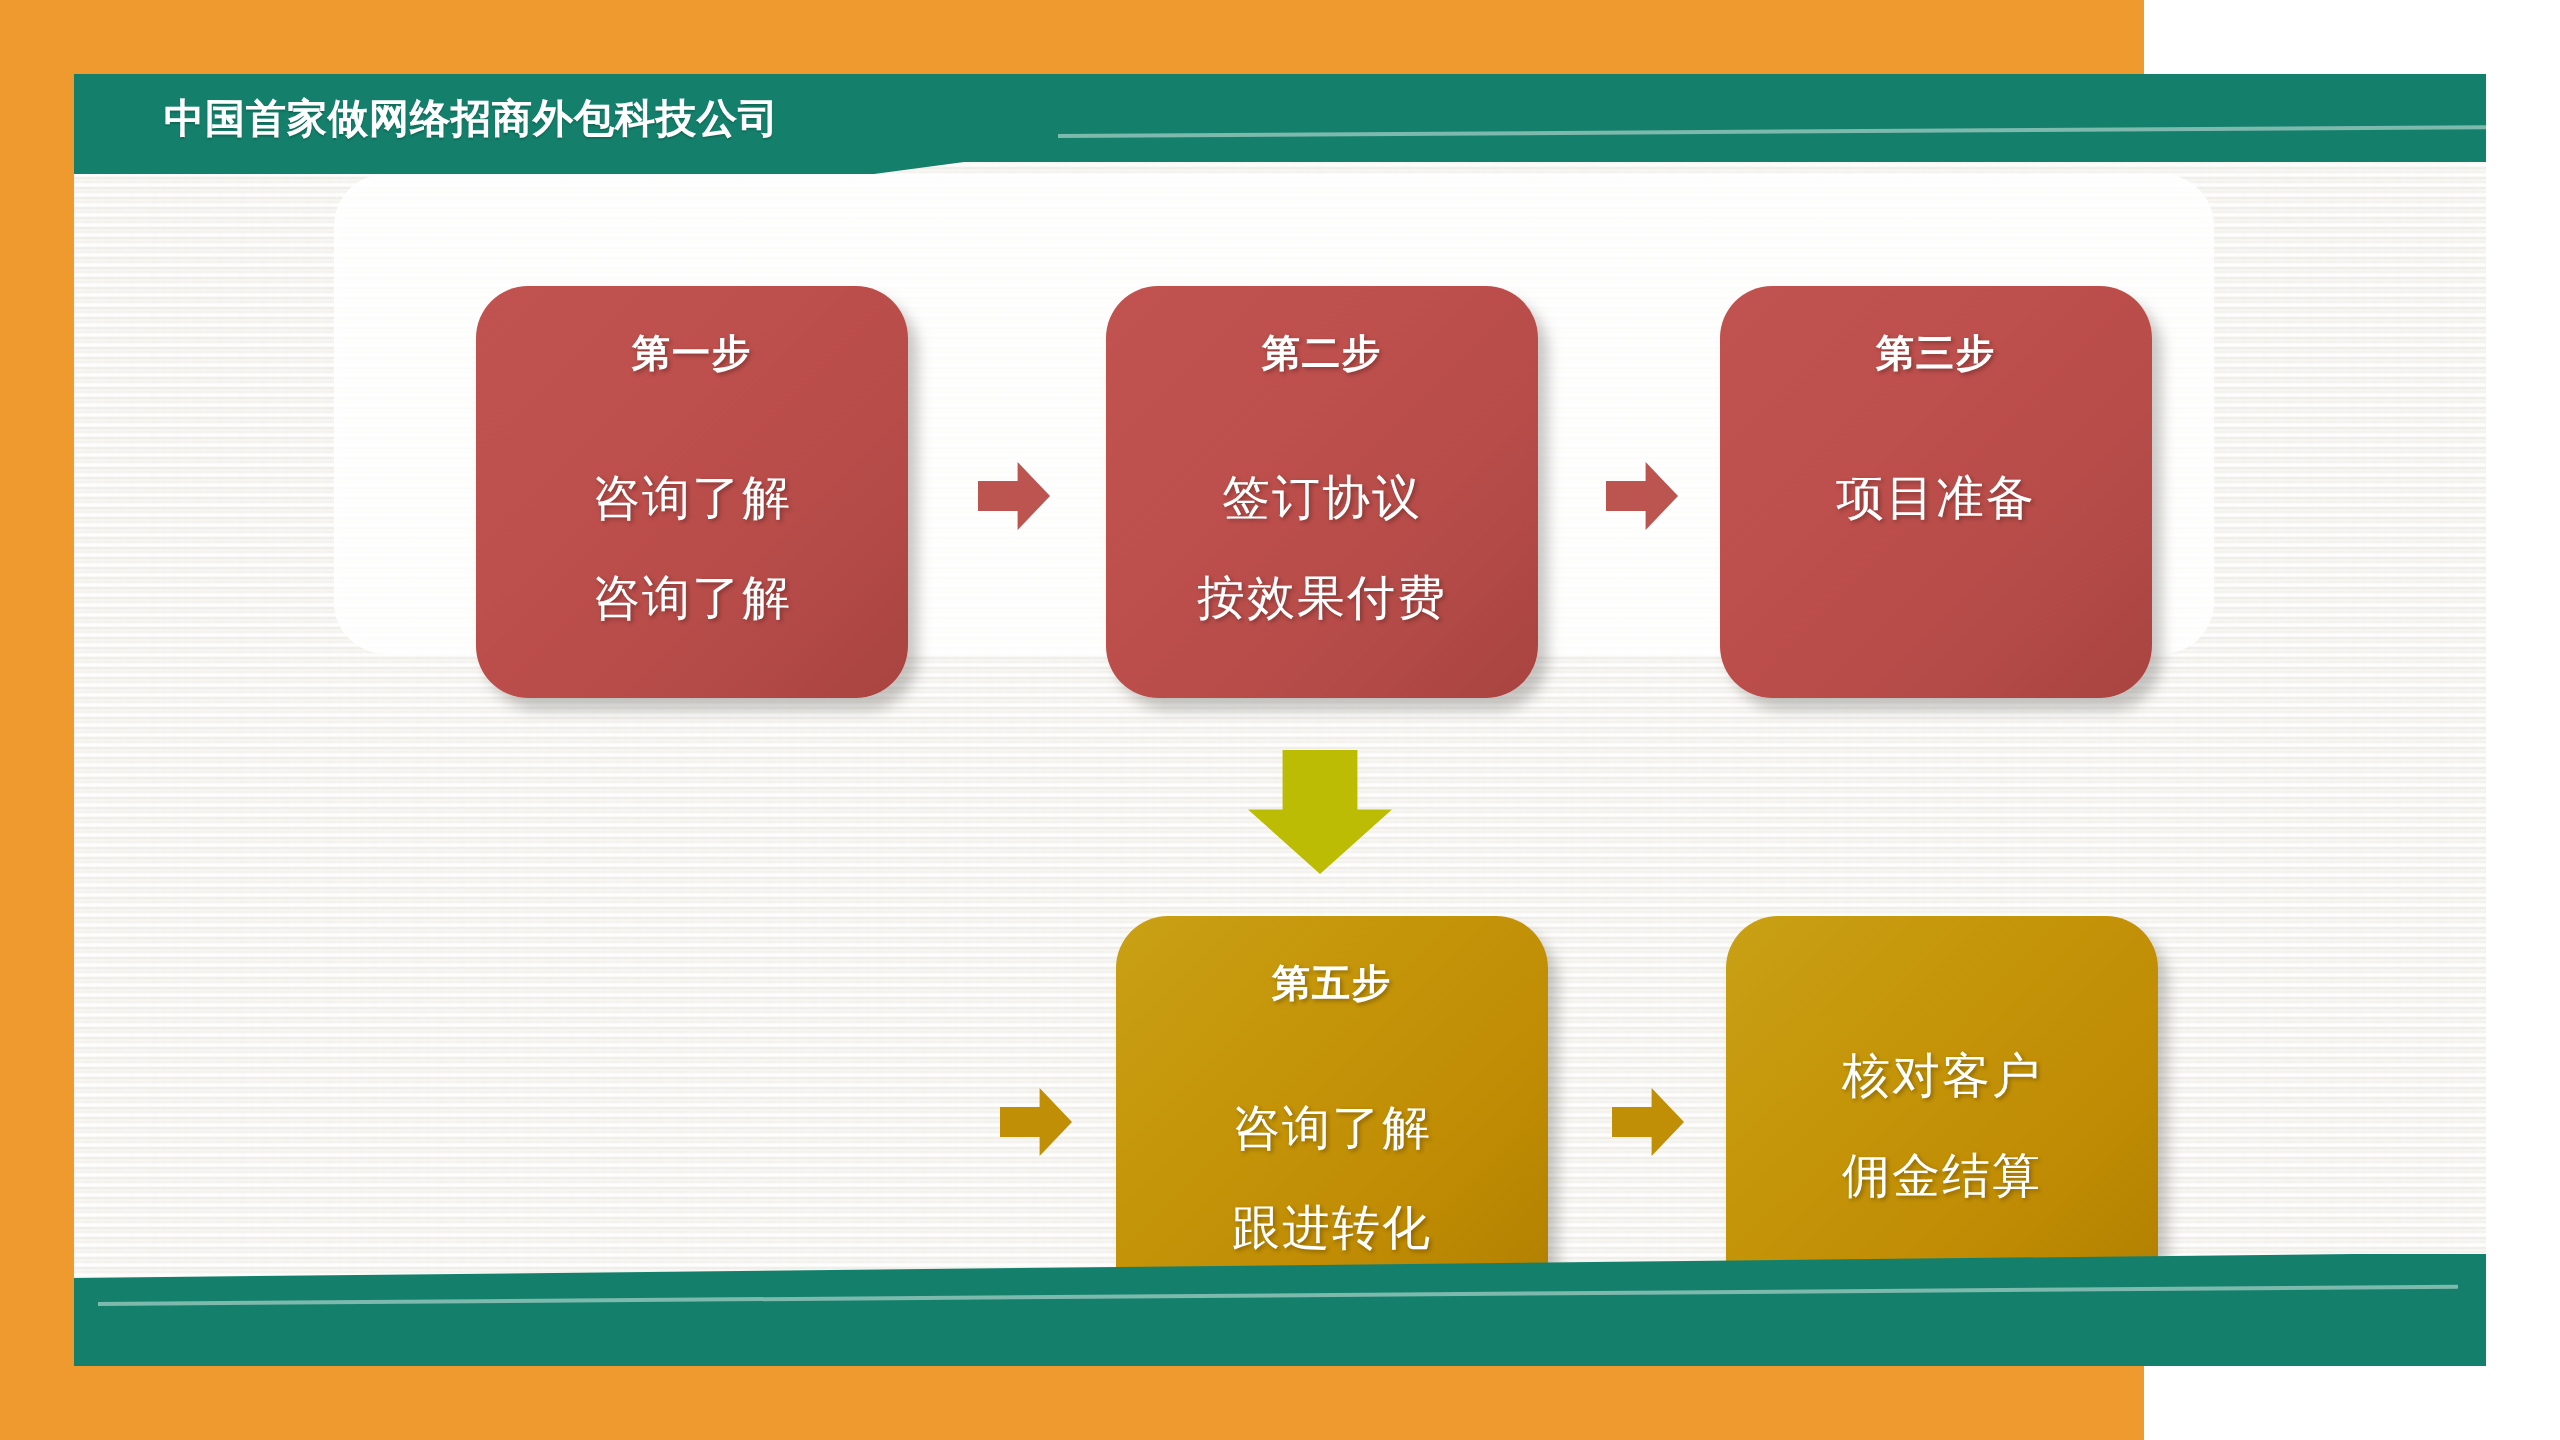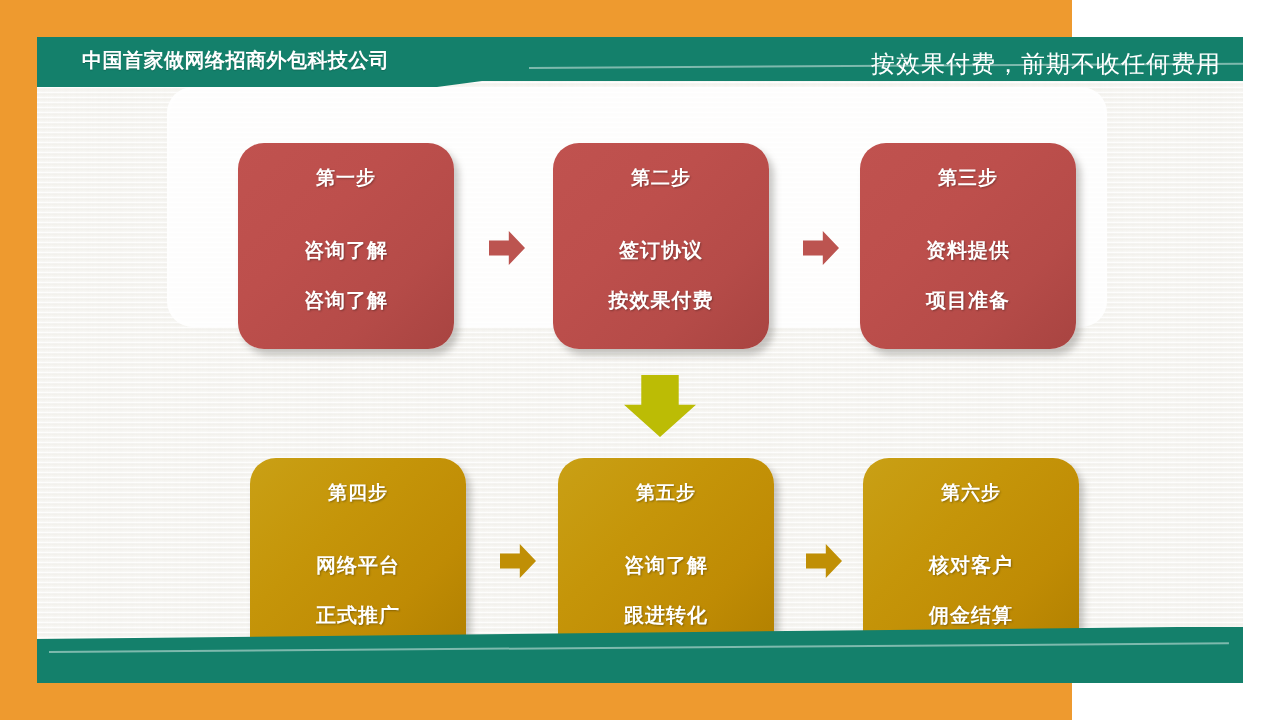--- a/index.html
+++ b/index.html
@@ -110,22 +110,22 @@
   .step-title {
     font-size: 19px;
     font-weight: bold;
     color: #ffffff;
     line-height: 26px;
     letter-spacing: 1px;
     text-shadow: 1px 1px 2px rgba(0,0,0,0.30);
   }
   .step-body {
     margin-top: 34px;
-    font-size: 20px;
-    font-weight: bold;
+    font-size: 24px;
+    font-weight: normal;
     color: #ffffff;
     line-height: 50px;
     letter-spacing: 1px;
     text-shadow: 1px 1px 2px rgba(0,0,0,0.30);
   }
   .step-body .ln { display: block; }
 
   
   #step-1 { left: 201px; top: 106px; }
   #step-2 { left: 516px; top: 106px; }
@@ -225,54 +225,44 @@
         <span class="ln">签订协议</span>
         <span class="ln">按效果付费</span>
       </div>
     </div>
 
     <div class="h-arrow red" id="arrow-2-3"></div>
 
     <div class="step-box red" id="step-3">
       <div class="step-title">第三步</div>
       <div class="step-body">
-        <span class="ln">资料提供</span>
         <span class="ln">项目准备</span>
       </div>
     </div>
 
     <div id="arrow-down"></div>
 
-    <div class="step-box gold" id="step-4">
-      <div class="step-title">第四步</div>
-      <div class="step-body">
-        <span class="ln">网络平台</span>
-        <span class="ln">正式推广</span>
-      </div>
-    </div>
 
     <div class="h-arrow gold" id="arrow-4-5"></div>
 
     <div class="step-box gold" id="step-5">
       <div class="step-title">第五步</div>
       <div class="step-body">
         <span class="ln">咨询了解</span>
         <span class="ln">跟进转化</span>
       </div>
     </div>
 
     <div class="h-arrow gold" id="arrow-5-6"></div>
 
     <div class="step-box gold" id="step-6">
-      <div class="step-title">第六步</div>
       <div class="step-body">
         <span class="ln">核对客户</span>
         <span class="ln">佣金结算</span>
       </div>
     </div>
 
     <div id="footer-banner">
       <div id="footer-hairline"></div>
     </div>
-    <div id="footer-text">按效果付费，前期不收任何费用</div>
 
   </div>
 </div>
 
 </body></html>

